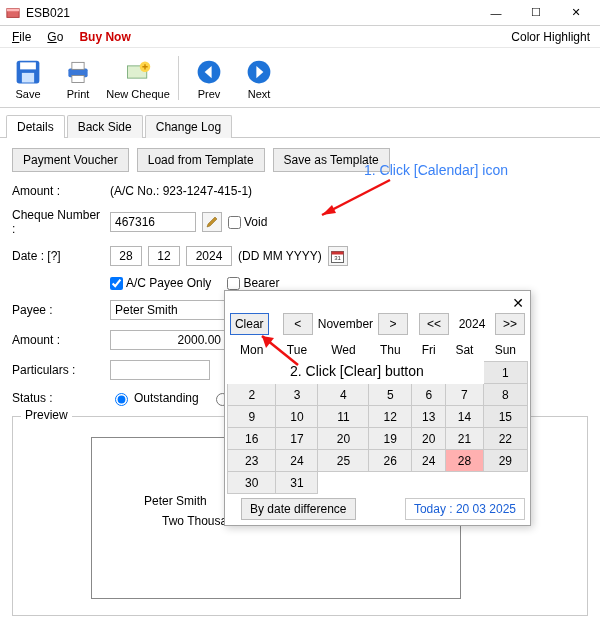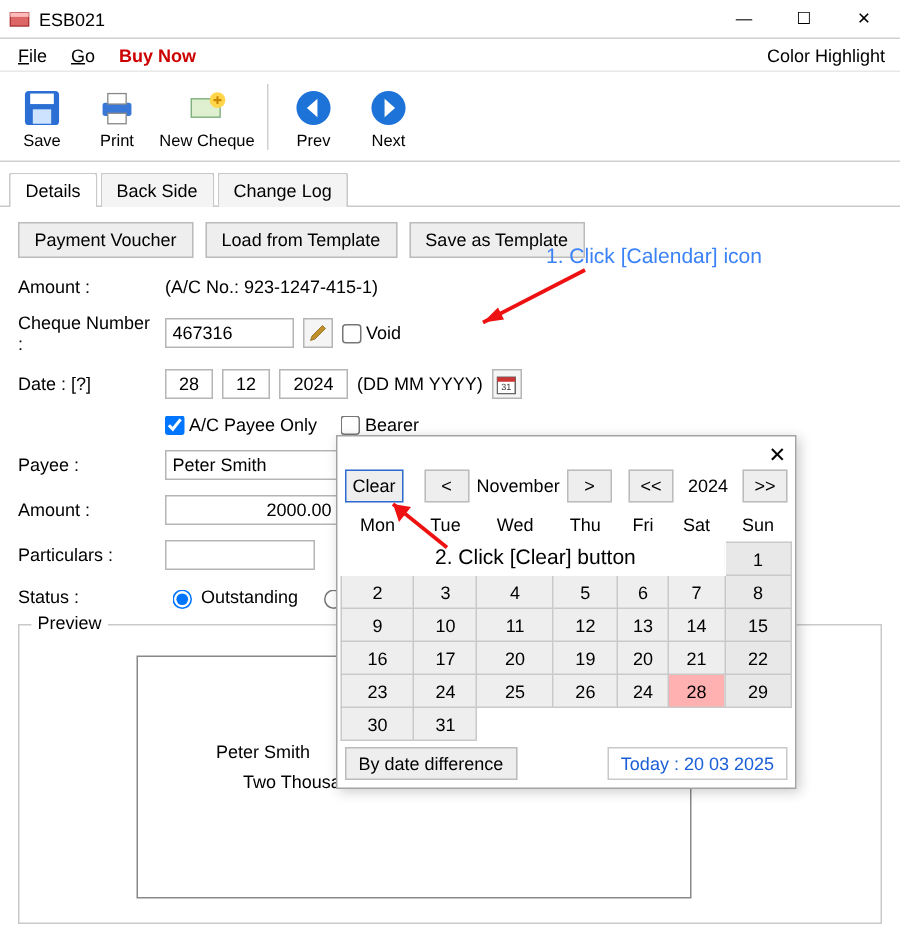--- a/index.html
+++ b/index.html
@@ -404,16 +404,16 @@
           <td>31</td>
           <td class="out"></td>
           <td class="out"></td>
           <td class="out"></td>
           <td class="out"></td>
           <td class="out"></td>
         </tr>
       </tbody>
   </table>
   <div class="calftr">
-    <div class="cbtn" style="min-width:auto;padding:3px 8px;">By date difference</div>
+    <div class="cbtn" style="min-width:auto;padding:3px 8px;margin-left:11px;">By date difference</div>
     <div class="today">Today : 20 03 2025</div>
   </div>
 </div>
 
 </body></html>

